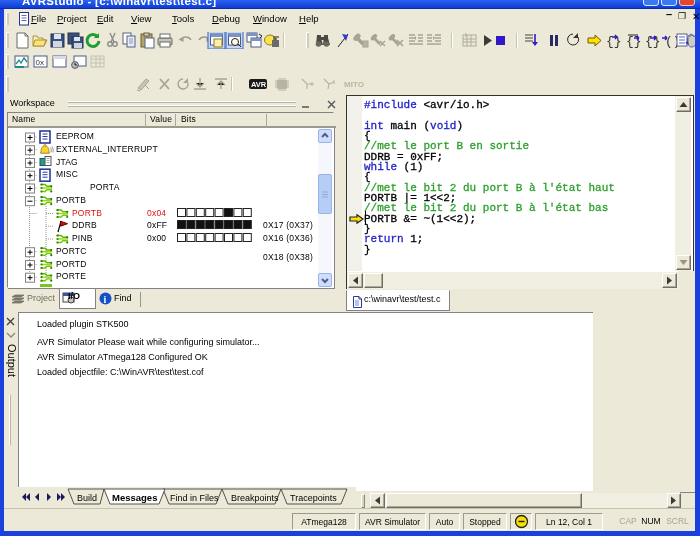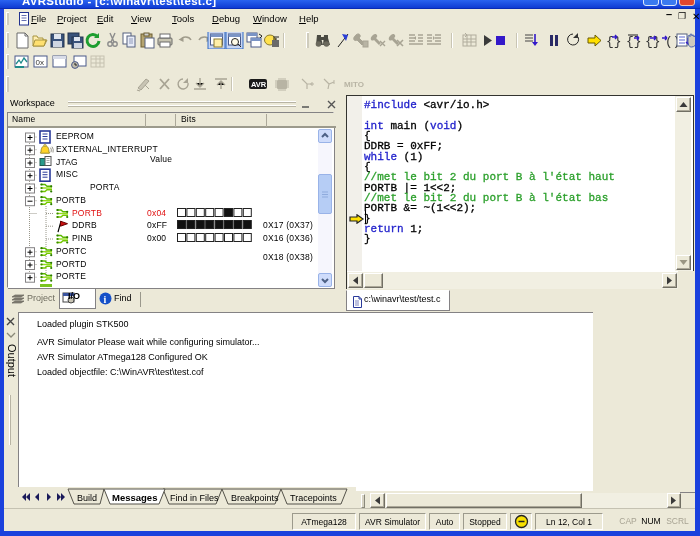--- a/index.html
+++ b/index.html
@@ -334,21 +334,21 @@
  <div class="abs" style="left:64px;top:9px;width:228px;height:2px;border-top:1px solid #fff;border-bottom:1px solid #b8b4a4;"></div>
  <svg class="abs" style="left:296px;top:4px;" width="40" height="10">
       <path d="M2 7h7" stroke="#555" stroke-width="1.5"></path>
       <path d="M28 1l7 7M35 1l-7 7" stroke="#555" stroke-width="1.4"></path>
     </svg>
 
  <div class="abs" style="left:3px;top:16px;width:327px;height:176px;background:#fff;border:1px solid #848284;border-right-color:#fff;border-bottom-color:#fff;box-shadow:1px 1px 0 #848284;font-size:8.5px;letter-spacing:.2px;">
 
   <div class="abs" style="left:0;top:0;width:328px;height:15px;background:#ece9d8;border-bottom:2px solid #9c9a8c;">
     <div class="abs" style="left:4px;top:1px;color:#000;">Name</div>
-    <div class="abs" style="left:142px;top:1px;color:#000;margin-top:40px;">Value</div>
+    <div class="abs" style="left:142px;top:1px;color:#000;">Value</div>
     <div class="abs" style="left:173px;top:1px;color:#000;">Bits</div>
     <div class="abs" style="left:137px;top:1px;width:1px;height:13px;background:#aca899;"></div>
     <div class="abs" style="left:167px;top:1px;width:1px;height:13px;background:#aca899;"></div>
     <div class="abs" style="left:258px;top:1px;width:1px;height:13px;background:#aca899;"></div>
   </div>
 
   <div class="abs" style="left:310px;top:16px;width:14px;height:158px;background:#f6f6fd;">
     <div class="abs" style="left:0;top:0;width:14px;height:14px;background:#cfdcfb;border:1px solid #99b3e8;border-radius:2px;"><svg width="12" height="12">
             <path d="M3 7l3-3 3 3" fill="none" stroke="#4d6185" stroke-width="2"></path>
           </svg></div>
@@ -533,20 +533,21 @@
    <div class="abs" style="left:136px;top:3px;width:1px;height:15px;background:#9a988c;"></div>
  </div>
 </div>
 
 <div class="abs" id="editor" style="left:346px;top:95px;width:348px;height:194px;background:#fff;border:1px solid #33332f;">
   <div class="abs" style="left:0;top:0;width:15px;height:175px;background:#f2f0ea;"></div>
   <pre style="position:absolute;left:17px;top:4px;font-family:'Liberation Mono',monospace;font-size:11px;line-height:10.35px;color:#000;-webkit-text-stroke:0.3px;"><span class="kb">#include</span> &lt;avr/io.h&gt;
 
 <span class="kb">int</span> main (<span class="kb">void</span>)
 {
+<span class="cg">//met le port B en sortie</span>
 DDRB = 0xFF;
 <span class="kb">while</span> (1)
 {
 <span class="cg">//met le bit 2 du port B à l'état haut</span>
 PORTB |= 1&lt;&lt;2;
 <span class="cg">//met le bit 2 du port B à l'état bas</span>
 PORTB &amp;= ~(1&lt;&lt;2);
 }
 <span class="kb">return</span> 1;
 }</pre>

